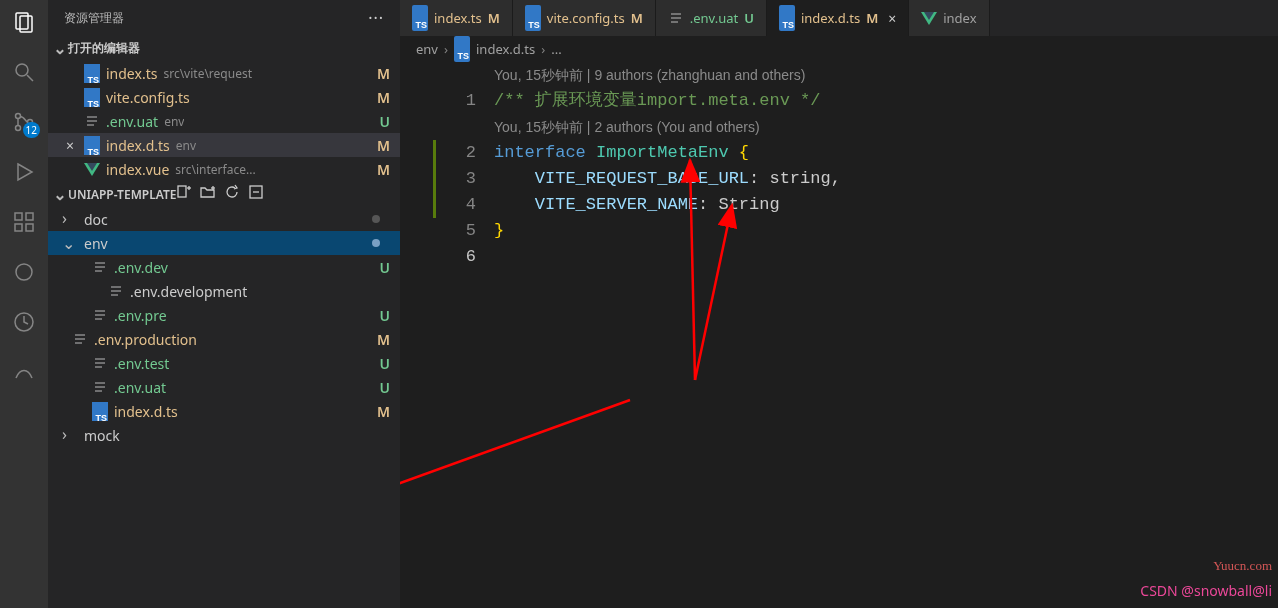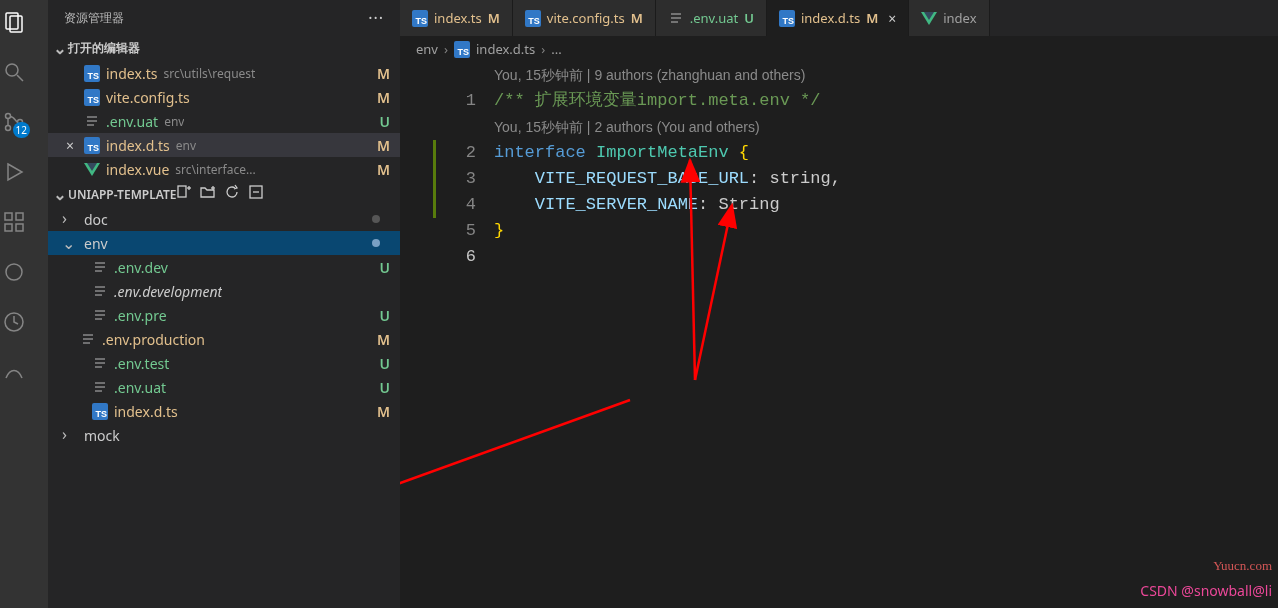--- a/index.html
+++ b/index.html
@@ -23,21 +23,21 @@
     --brace: #ffd700;
     --id: #9cdcfe;
     --red: #f14c4c;
     --badge: #007acc;
   }
   * { box-sizing: border-box; }
   html,body { margin:0; padding:0; height:100%; font-family:"Segoe UI","Microsoft YaHei",system-ui,sans-serif; font-size:13px; background:var(--bg); color:var(--fg); overflow:hidden;}
   body { width:1278px; height:608px; position:relative; }
 
   
-  .activitybar { position:absolute; left:0; top:0; bottom:0; width:48px; background:var(--bg-activity); display:flex; flex-direction:column; align-items:flex-start; padding-top:8px; gap:22px;}
+  .activitybar { position:absolute; left:0; top:0; bottom:0; width:48px; background:var(--bg-activity); display:flex; flex-direction:column; align-items:center; padding-top:8px; gap:22px;}
   .activitybar .aicon { width:28px; height:28px; display:flex; align-items:center; justify-content:center; color:#858585; position:relative;}
   .activitybar .aicon svg { width:24px; height:24px; stroke:#858585; fill:none; stroke-width:1.5;}
   .activitybar .aicon.active svg { stroke:#fff; }
   .badge { position:absolute; bottom:-2px; right:-2px; background:var(--badge); color:#fff; border-radius:10px; font-size:10px; min-width:16px; height:16px; line-height:16px; text-align:center; padding:0 3px;}
 
   
   .sidebar { position:absolute; left:48px; top:0; bottom:0; width:352px; background:var(--bg-side); display:flex; flex-direction:column;}
   .sidebar-header { height:35px; display:flex; align-items:center; padding:0 16px; justify-content:space-between; color:#bbbbbb;}
   .sidebar-header .title { font-size:12px;}
   .sidebar-header .more { color:#ccc; font-size:16px; letter-spacing:1px;}
@@ -96,21 +96,21 @@
   .c-comment { color:var(--green);}
   .c-kw { color:var(--blue);}
   .c-type { color:var(--type);}
   .c-brace { color:var(--brace);}
   .c-prop { color:var(--id);}
 
   .watermarkA { position:absolute; right:6px; bottom:34px; color:rgba(255,100,100,0.8); font-family:"Microsoft YaHei"; font-size:13px;}
   .watermarkB { position:absolute; right:6px; bottom:8px; color:#ec4899; font-size:14px;}
 
   
-  .ts-badge { width:16px; height:17px; background:#3178c6; color:#fff; font-size:9px; font-weight:700; display:flex; align-items:flex-end; justify-content:flex-end; padding:1px; font-family:Arial; border-radius:2px;}
+  .ts-badge { width:16px; height:26px; background:#3178c6; color:#fff; font-size:9px; font-weight:700; display:flex; align-items:flex-end; justify-content:flex-end; padding:1px; font-family:Arial; border-radius:2px;}
   
   .lines-icon svg { stroke:#bbb; }
   
   .vue-icon { width:0; height:0; border-left:8px solid transparent; border-right:8px solid transparent; border-top:13px solid #41b883; position:relative;}
   .vue-icon::after { content:""; position:absolute; left:-5px; top:-13px; width:0; height:0; border-left:5px solid transparent; border-right:5px solid transparent; border-top:8px solid #34495e;}
 
   .arrow { position:absolute; pointer-events:none;}
 </style>
 </head>
 <body>
@@ -180,21 +180,21 @@
     <span>打开的编辑器</span>
   </div>
   <div id="open-editors">
       <div class="file-row modified">
         <span class="left">
           <span class="pad"></span>
           <span class="icon">
             <span class="ts-badge">TS</span>
           </span>
           <span class="name">index.ts</span>
-          <span class="sub">src\utils\request</span>
+          <span class="sub">src\vite\request</span>
         </span>
         <span class="tag">M</span>
       </div>
       <div class="file-row modified">
         <span class="left">
           <span class="pad"></span>
           <span class="icon">
             <span class="ts-badge">TS</span>
           </span>
           <span class="name">vite.config.ts</span>
@@ -285,21 +285,21 @@
             <svg width="14" height="14" viewBox="0 0 14 14" fill="none">
               <line x1="2" y1="3" x2="12" y2="3" stroke="#bbb"></line>
               <line x1="2" y1="7" x2="12" y2="7" stroke="#bbb"></line>
               <line x1="2" y1="11" x2="9" y2="11" stroke="#bbb"></line>
             </svg>
           </span>
           <span class="name">.env.dev</span>
         </span>
         <span class="tag">U</span>
       </div>
-      <div class="file-row " style="padding-left: 44px; font-style: italic;">
+      <div class="file-row " style="padding-left: 60px;">
         <span class="left">
           <span class="icon lines-icon">
             <svg width="14" height="14" viewBox="0 0 14 14" fill="none">
               <line x1="2" y1="3" x2="12" y2="3" stroke="#bbb"></line>
               <line x1="2" y1="7" x2="12" y2="7" stroke="#bbb"></line>
               <line x1="2" y1="11" x2="9" y2="11" stroke="#bbb"></line>
             </svg>
           </span>
           <span class="name">.env.development</span>
         </span>
@@ -311,21 +311,21 @@
             <svg width="14" height="14" viewBox="0 0 14 14" fill="none">
               <line x1="2" y1="3" x2="12" y2="3" stroke="#bbb"></line>
               <line x1="2" y1="7" x2="12" y2="7" stroke="#bbb"></line>
               <line x1="2" y1="11" x2="9" y2="11" stroke="#bbb"></line>
             </svg>
           </span>
           <span class="name">.env.pre</span>
         </span>
         <span class="tag">U</span>
       </div>
-      <div class="file-row modified" style="padding-left: 32px;">
+      <div class="file-row modified" style="padding-left: 24px;">
         <span class="left">
           <span class="icon lines-icon">
             <svg width="14" height="14" viewBox="0 0 14 14" fill="none">
               <line x1="2" y1="3" x2="12" y2="3" stroke="#bbb"></line>
               <line x1="2" y1="7" x2="12" y2="7" stroke="#bbb"></line>
               <line x1="2" y1="11" x2="9" y2="11" stroke="#bbb"></line>
             </svg>
           </span>
           <span class="name">.env.production</span>
         </span>

